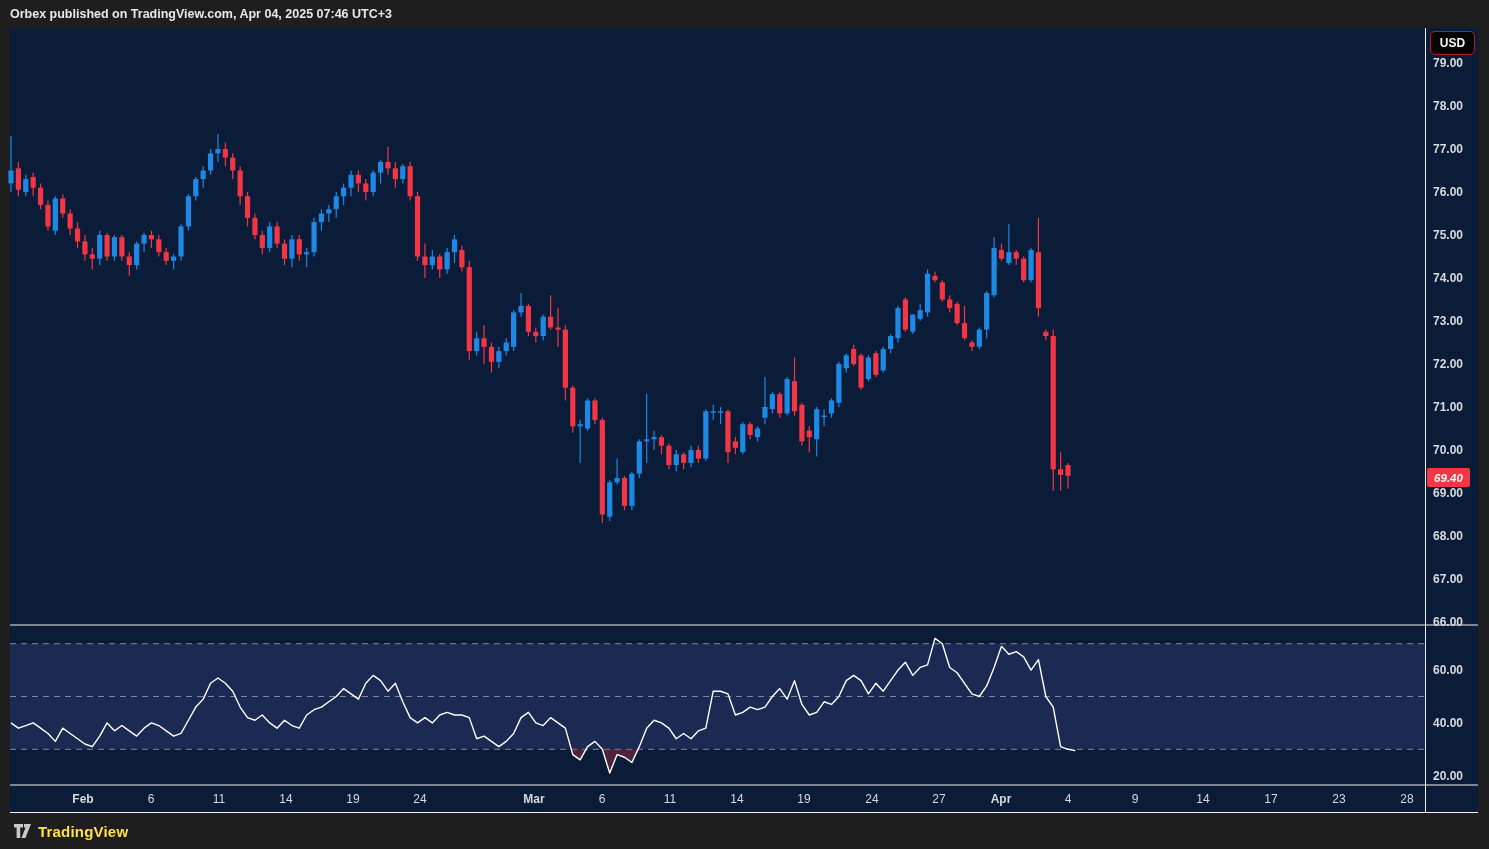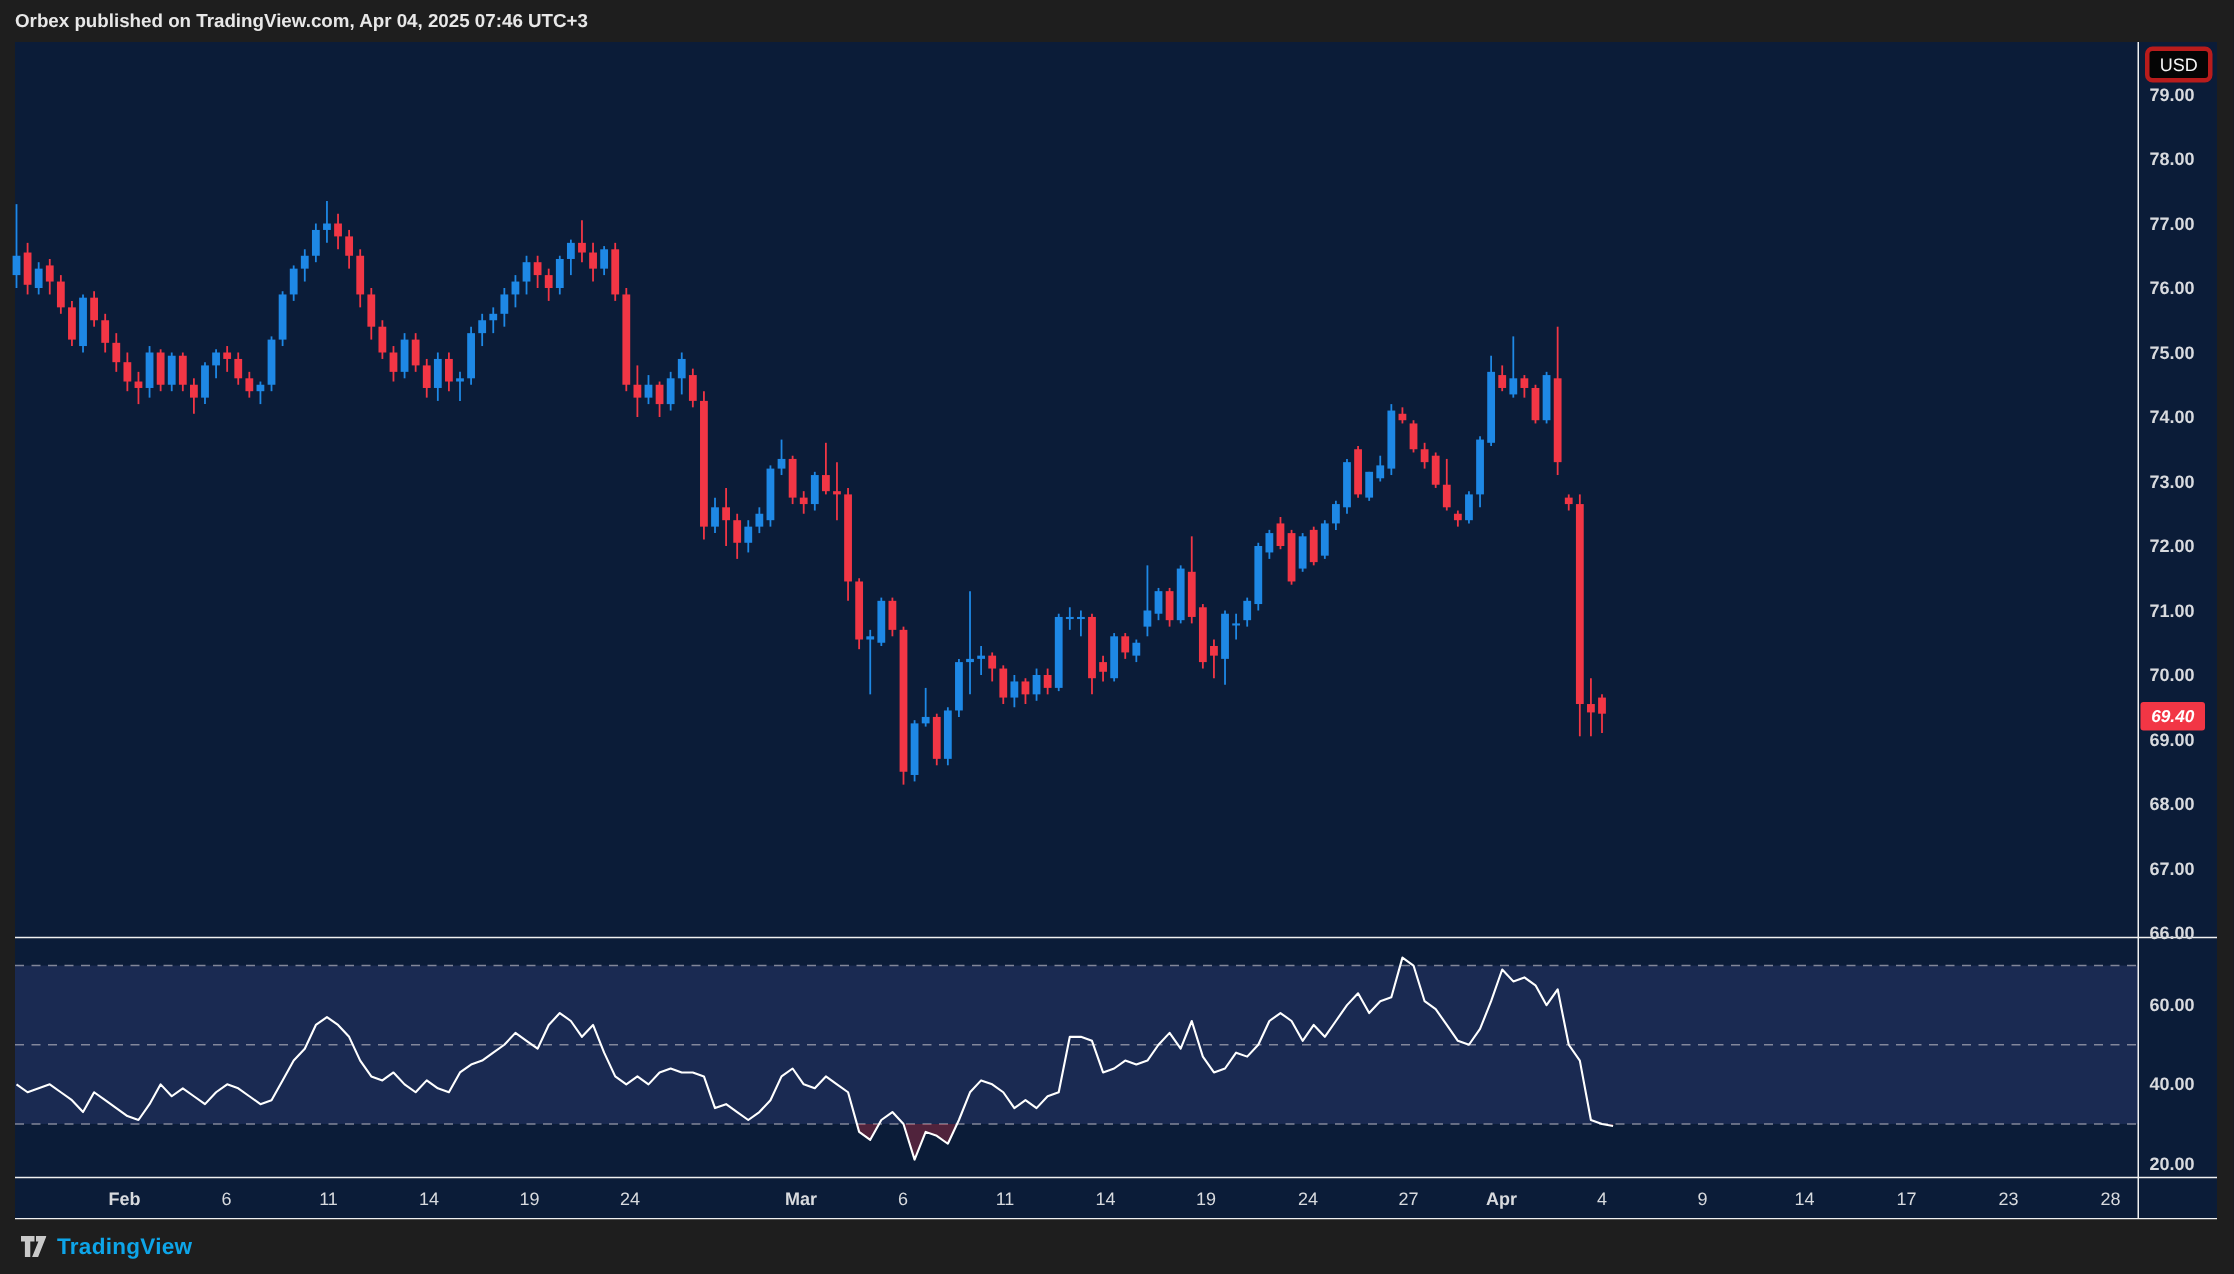--- a/index.html
+++ b/index.html
@@ -3,27 +3,27 @@
 <meta charset="utf-8">
 <style>
   html,body{margin:0;padding:0;background:#1e1e1e;width:1489px;height:849px;overflow:hidden;
     font-family:"Liberation Sans","DejaVu Sans",sans-serif;}
   #stage{position:relative;width:1489px;height:849px;background:#1e1e1e;}
   .titlebar{position:absolute;left:0;top:0;width:100%;height:28px;background:#1e1e1e;
     color:#e8e8e8;font-size:12.5px;font-weight:700;line-height:28px;padding-left:10px;box-sizing:border-box;
     white-space:nowrap;}
   #chart-svg{position:absolute;left:0;top:0;}
   .chip{position:absolute;display:flex;align-items:center;justify-content:center;box-sizing:border-box;}
-  .usd-chip{left:1430px;top:31px;width:45px;height:24px;background:#050505;border:3px solid #b91c1c;
-    border-radius:5px;color:#f5f5f5;font-size:12px;font-weight:400;cursor:pointer;}
+  .usd-chip{left:1430px;top:31px;width:45px;height:24px;background:#050505;border:1px solid #b91c1c;
+    border-radius:5px;color:#f5f5f5;font-size:12px;font-weight:700;cursor:pointer;}
   .price-chip{left:1427px;top:468px;width:43px;height:19px;background:#f23645;border-radius:2px;
     color:#ffffff;font-size:11.5px;font-weight:700;font-style:italic;}
   .footer{position:absolute;left:0;top:813px;width:100%;height:36px;background:#1e1e1e;
     display:flex;align-items:center;padding-left:14px;box-sizing:border-box;color:#c9c9c9;}
-  .footer .brand{font-size:15px;font-weight:700;letter-spacing:.2px;margin-left:7px;color:#0ea5e9;cursor:pointer;}
+  .footer .brand{font-size:15px;font-weight:700;letter-spacing:.2px;margin-left:7px;color:#fde047;cursor:pointer;}
   .tv-logo{width:17px;height:15px;display:inline-block;}
 </style>
 </head>
 <body>
 
 <div id="stage">
 
   <div class="titlebar">
     <span>Orbex published on TradingView.com, Apr 04, 2025 07:46 UTC+3</span>
   </div>

